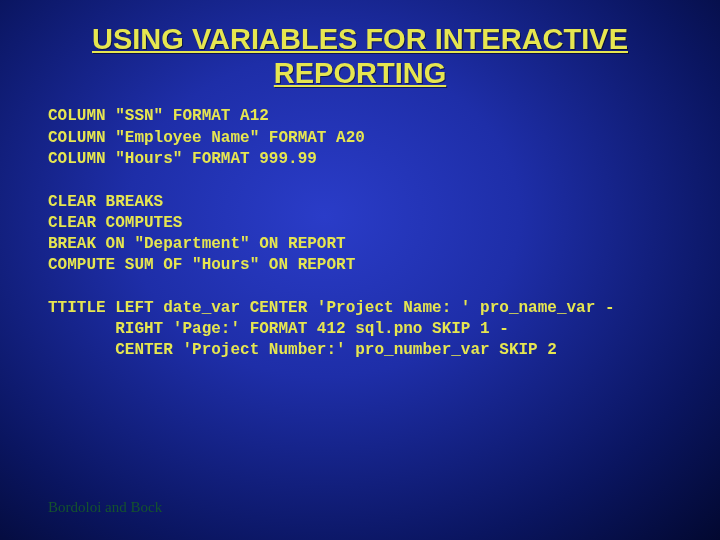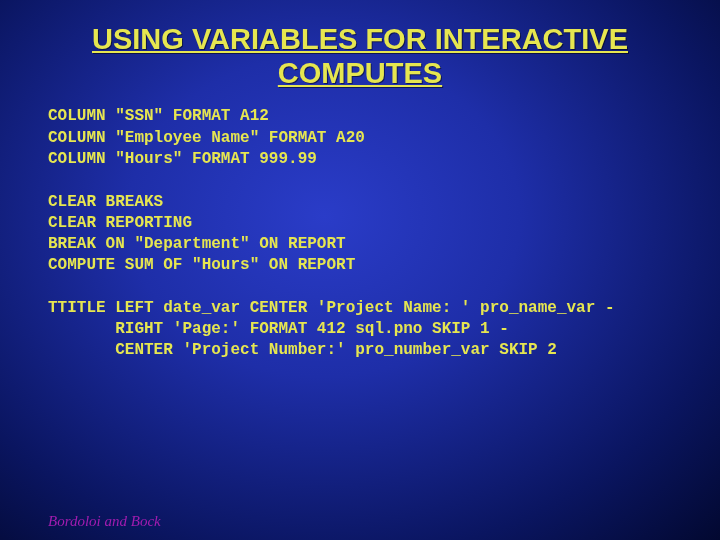--- a/index.html
+++ b/index.html
@@ -36,36 +36,35 @@
     color: #e6e650;
     white-space: pre;
     line-height: 1.32;
   }
   .block {
     margin-bottom: 22px;
   }
   .footer {
     position: absolute;
     left: 48px;
-    bottom: 10px;
+    bottom: 24px;
     font-family: "Times New Roman", Times, serif;
-    color: #a21caf;
+    color: #14532d;
     font-size: 15px;
-    font-style: italic;
   }
 </style>
 </head>
 <body>
 
 <div class="slide">
-  <div class="title">USING VARIABLES FOR INTERACTIVE COMPUTES</div>
+  <div class="title">USING VARIABLES FOR INTERACTIVE REPORTING</div>
   <div class="code block">COLUMN "SSN" FORMAT A12
 COLUMN "Employee Name" FORMAT A20
 COLUMN "Hours" FORMAT 999.99</div>
   <div class="code block">CLEAR BREAKS
-CLEAR REPORTING
+CLEAR COMPUTES
 BREAK ON "Department" ON REPORT
 COMPUTE SUM OF "Hours" ON REPORT</div>
   <div class="code block">TTITLE LEFT date_var CENTER 'Project Name: ' pro_name_var -
        RIGHT 'Page:' FORMAT 412 sql.pno SKIP 1 -
        CENTER 'Project Number:' pro_number_var SKIP 2</div>
 </div>
 <div class="footer">Bordoloi and Bock</div>
 
 </body></html>

